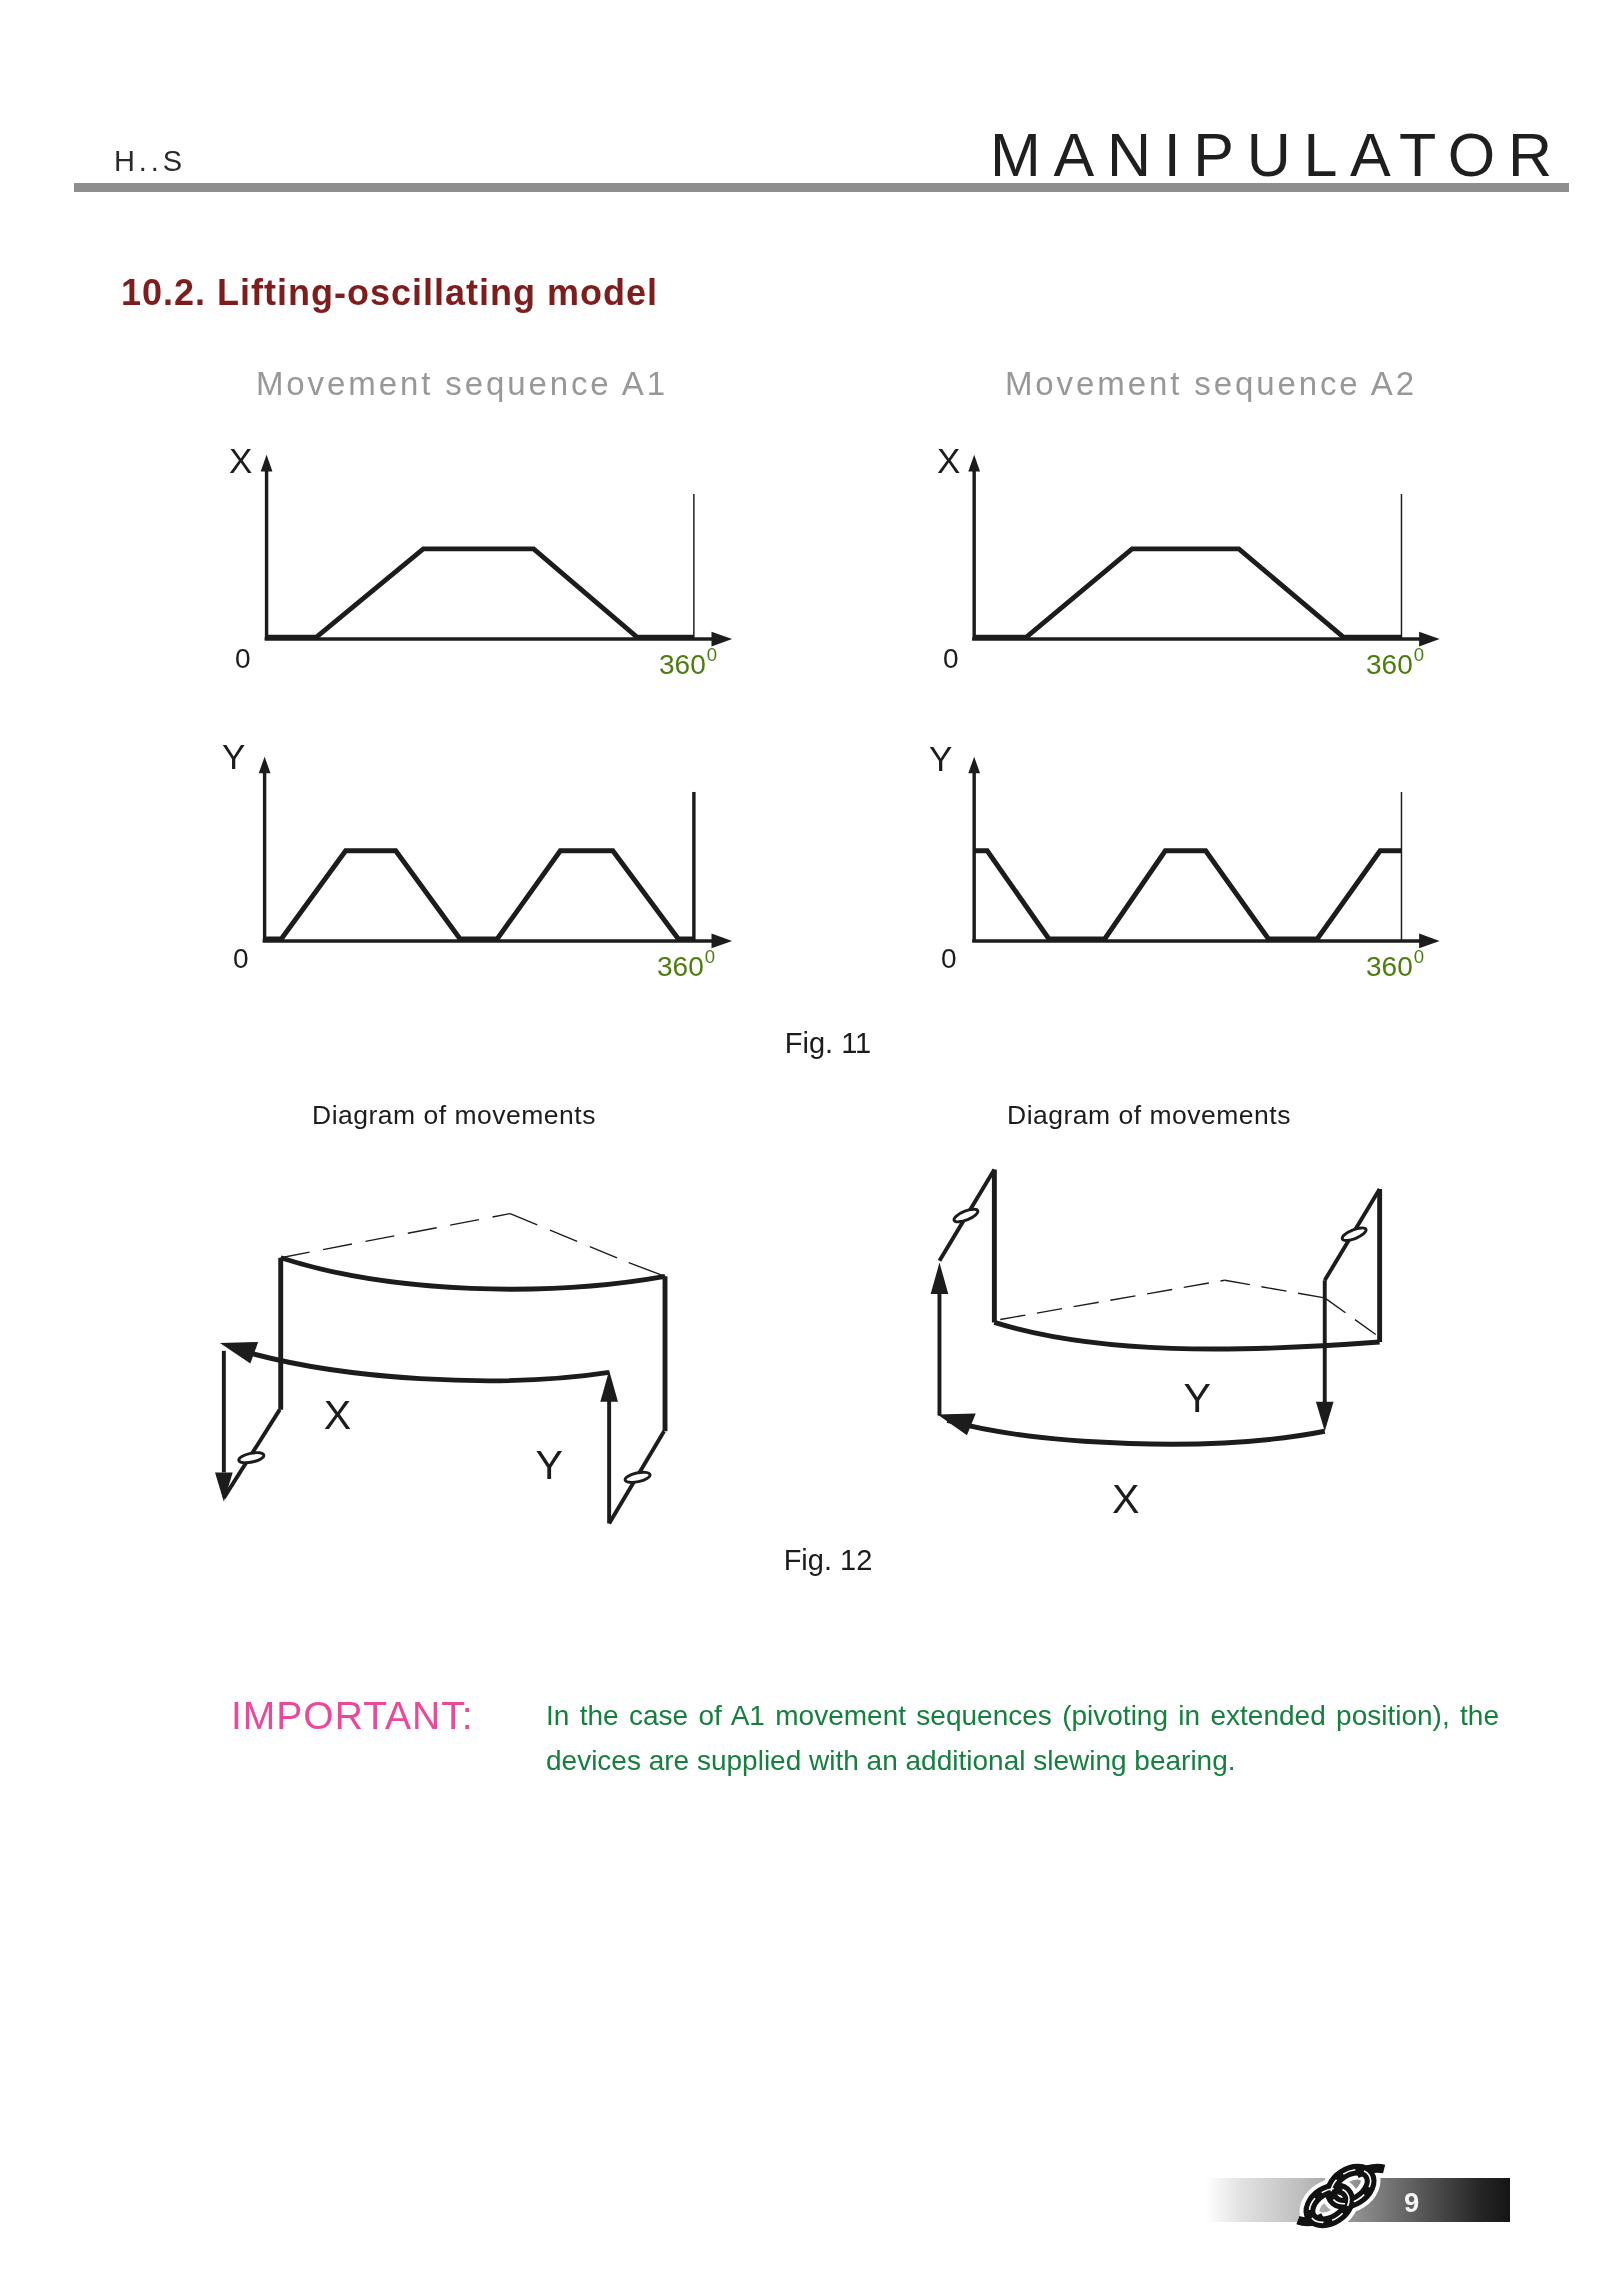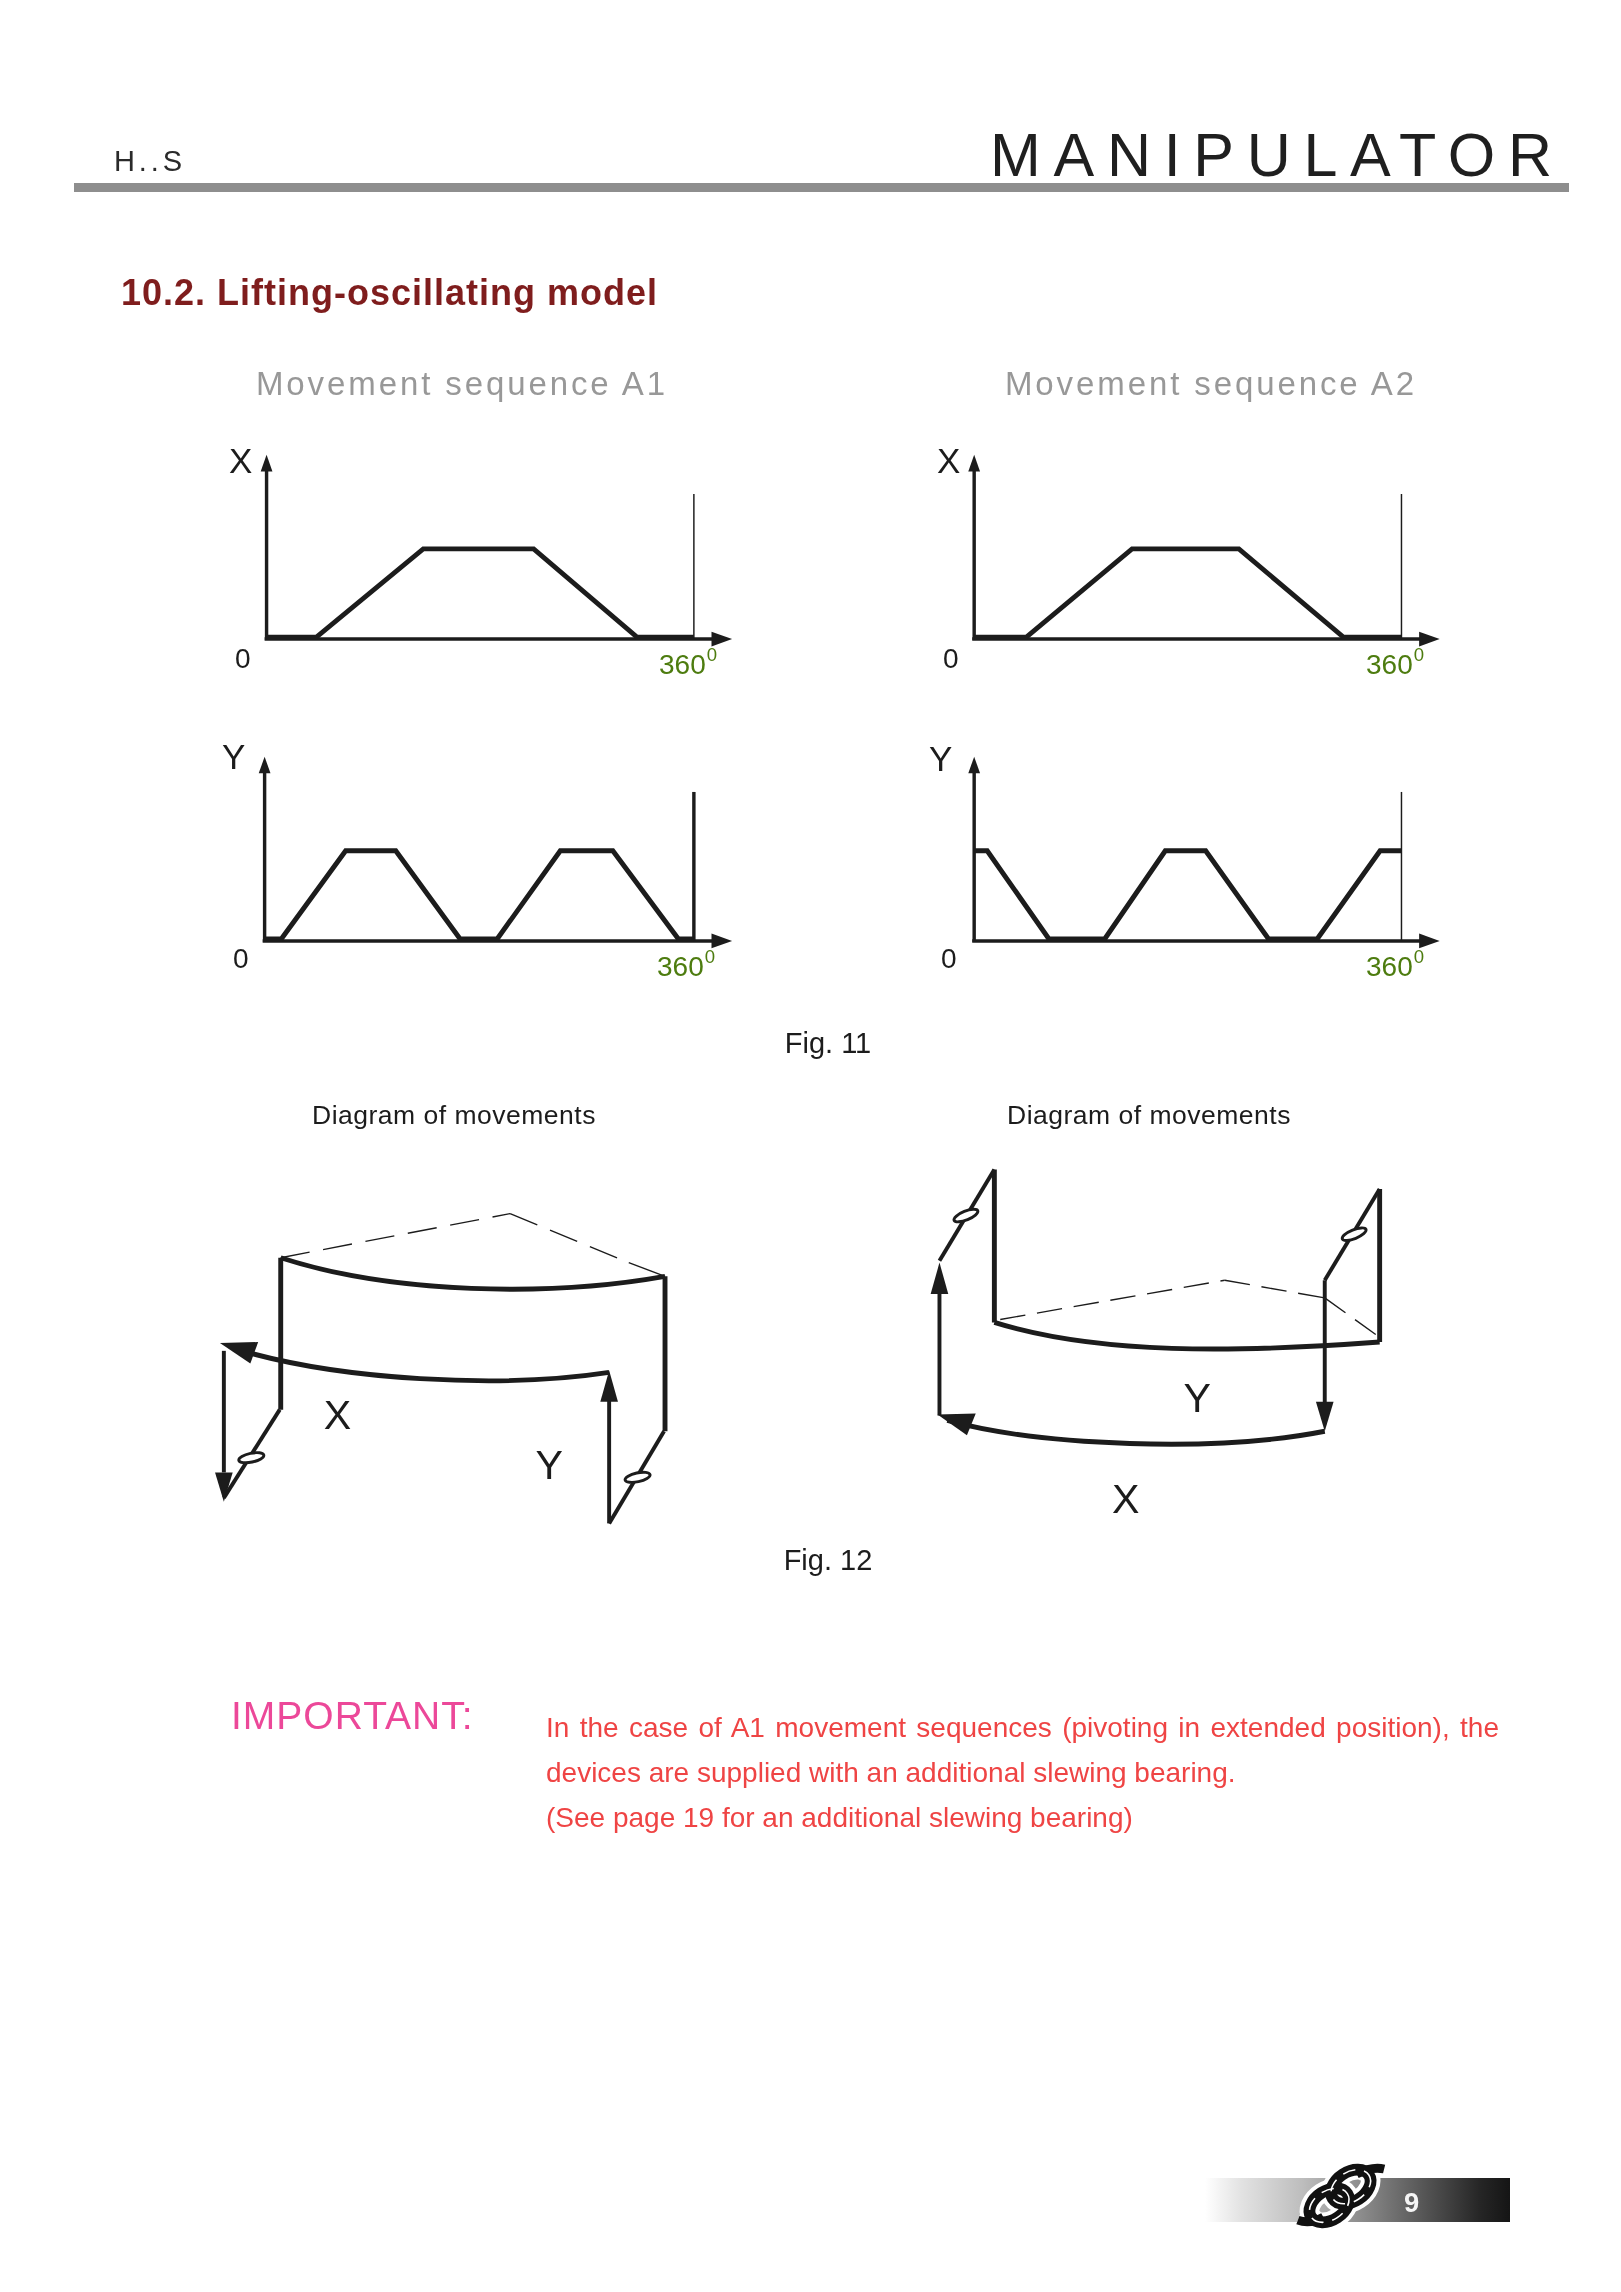--- a/index.html
+++ b/index.html
@@ -19,21 +19,21 @@
   
   .axis-label{font-size:35px;color:#1c1c1c;}
   .origin-label{font-size:28px;color:#1c1c1c;}
   .deg-label{font-size:28px;color:#4d7c0f;white-space:nowrap;}
   .deg-label .sup{font-size:18.6px;position:relative;top:-12.7px;margin-left:1px;}
   
   .fig-caption{font-size:29px;color:#1c1c1c;width:294px;text-align:center;}
   .diagram-title{font-size:26.5px;color:#1c1c1c;width:314px;text-align:center;letter-spacing:0.5px;}
   
   .important-label{font-size:39px;font-weight:normal;letter-spacing:1px;color:#ec4899;white-space:nowrap;}
-  .important-text{font-size:28px;line-height:45px;color:#ef4444;width:953px;margin-top:12px;}
+  .important-text{font-size:28px;line-height:45px;color:#15803d;width:953px;}
   .important-text .just{text-align:justify;text-align-last:justify;}
   
   .footer-bar{background:linear-gradient(90deg,#ffffff 0%,#e2e2e2 12%,#bdbdbd 32%,#8f8f8f 50%,#555555 72%,#262626 90%,#151515 100%);}
   .page-number{font-size:27.4px;font-weight:bold;color:#f5f5f5;}
   svg{display:block;}
   .diagram-label{font-family:"Liberation Sans","DejaVu Sans",sans-serif;font-size:42px;fill:#1c1c1c;}
 </style>
 </head>
 <body>
 
@@ -166,21 +166,20 @@
     <text class="diagram-label" x="327" y="330">Y</text>
     <text class="diagram-label" x="254" y="433">X</text>
   </svg>
 
   <div class="abs fig-caption" style="left:681px;top:1544px;">Fig. 12</div>
 
   <div class="abs important-label" style="left:231px;top:1694px;">IMPORTANT:</div>
   <div class="abs important-text" style="left:546px;top:1693px;">
     <div class="just">In the case of A1 movement sequences (pivoting in extended position), the</div>
     <div>devices are supplied with an additional slewing bearing.</div>
-    <div>(See page 19 for an additional slewing bearing)</div>
   </div>
 
   <div class="abs footer-bar" style="left:1205px;top:2178px;width:305px;height:44px;"></div>
 
   <svg class="abs" style="left:1292px;top:2160px;" width="98" height="73" viewBox="0 0 100 74">
 
     <g fill="none" stroke="#ffffff">
       <ellipse cx="60" cy="27" rx="22" ry="15" transform="rotate(-33 60 27)" stroke-width="20"></ellipse>
       <ellipse cx="38" cy="46" rx="22" ry="15" transform="rotate(-33 38 46)" stroke-width="20"></ellipse>
       <path d="M66,14 C 76,9 86,7 94,9" stroke-width="15"></path>

